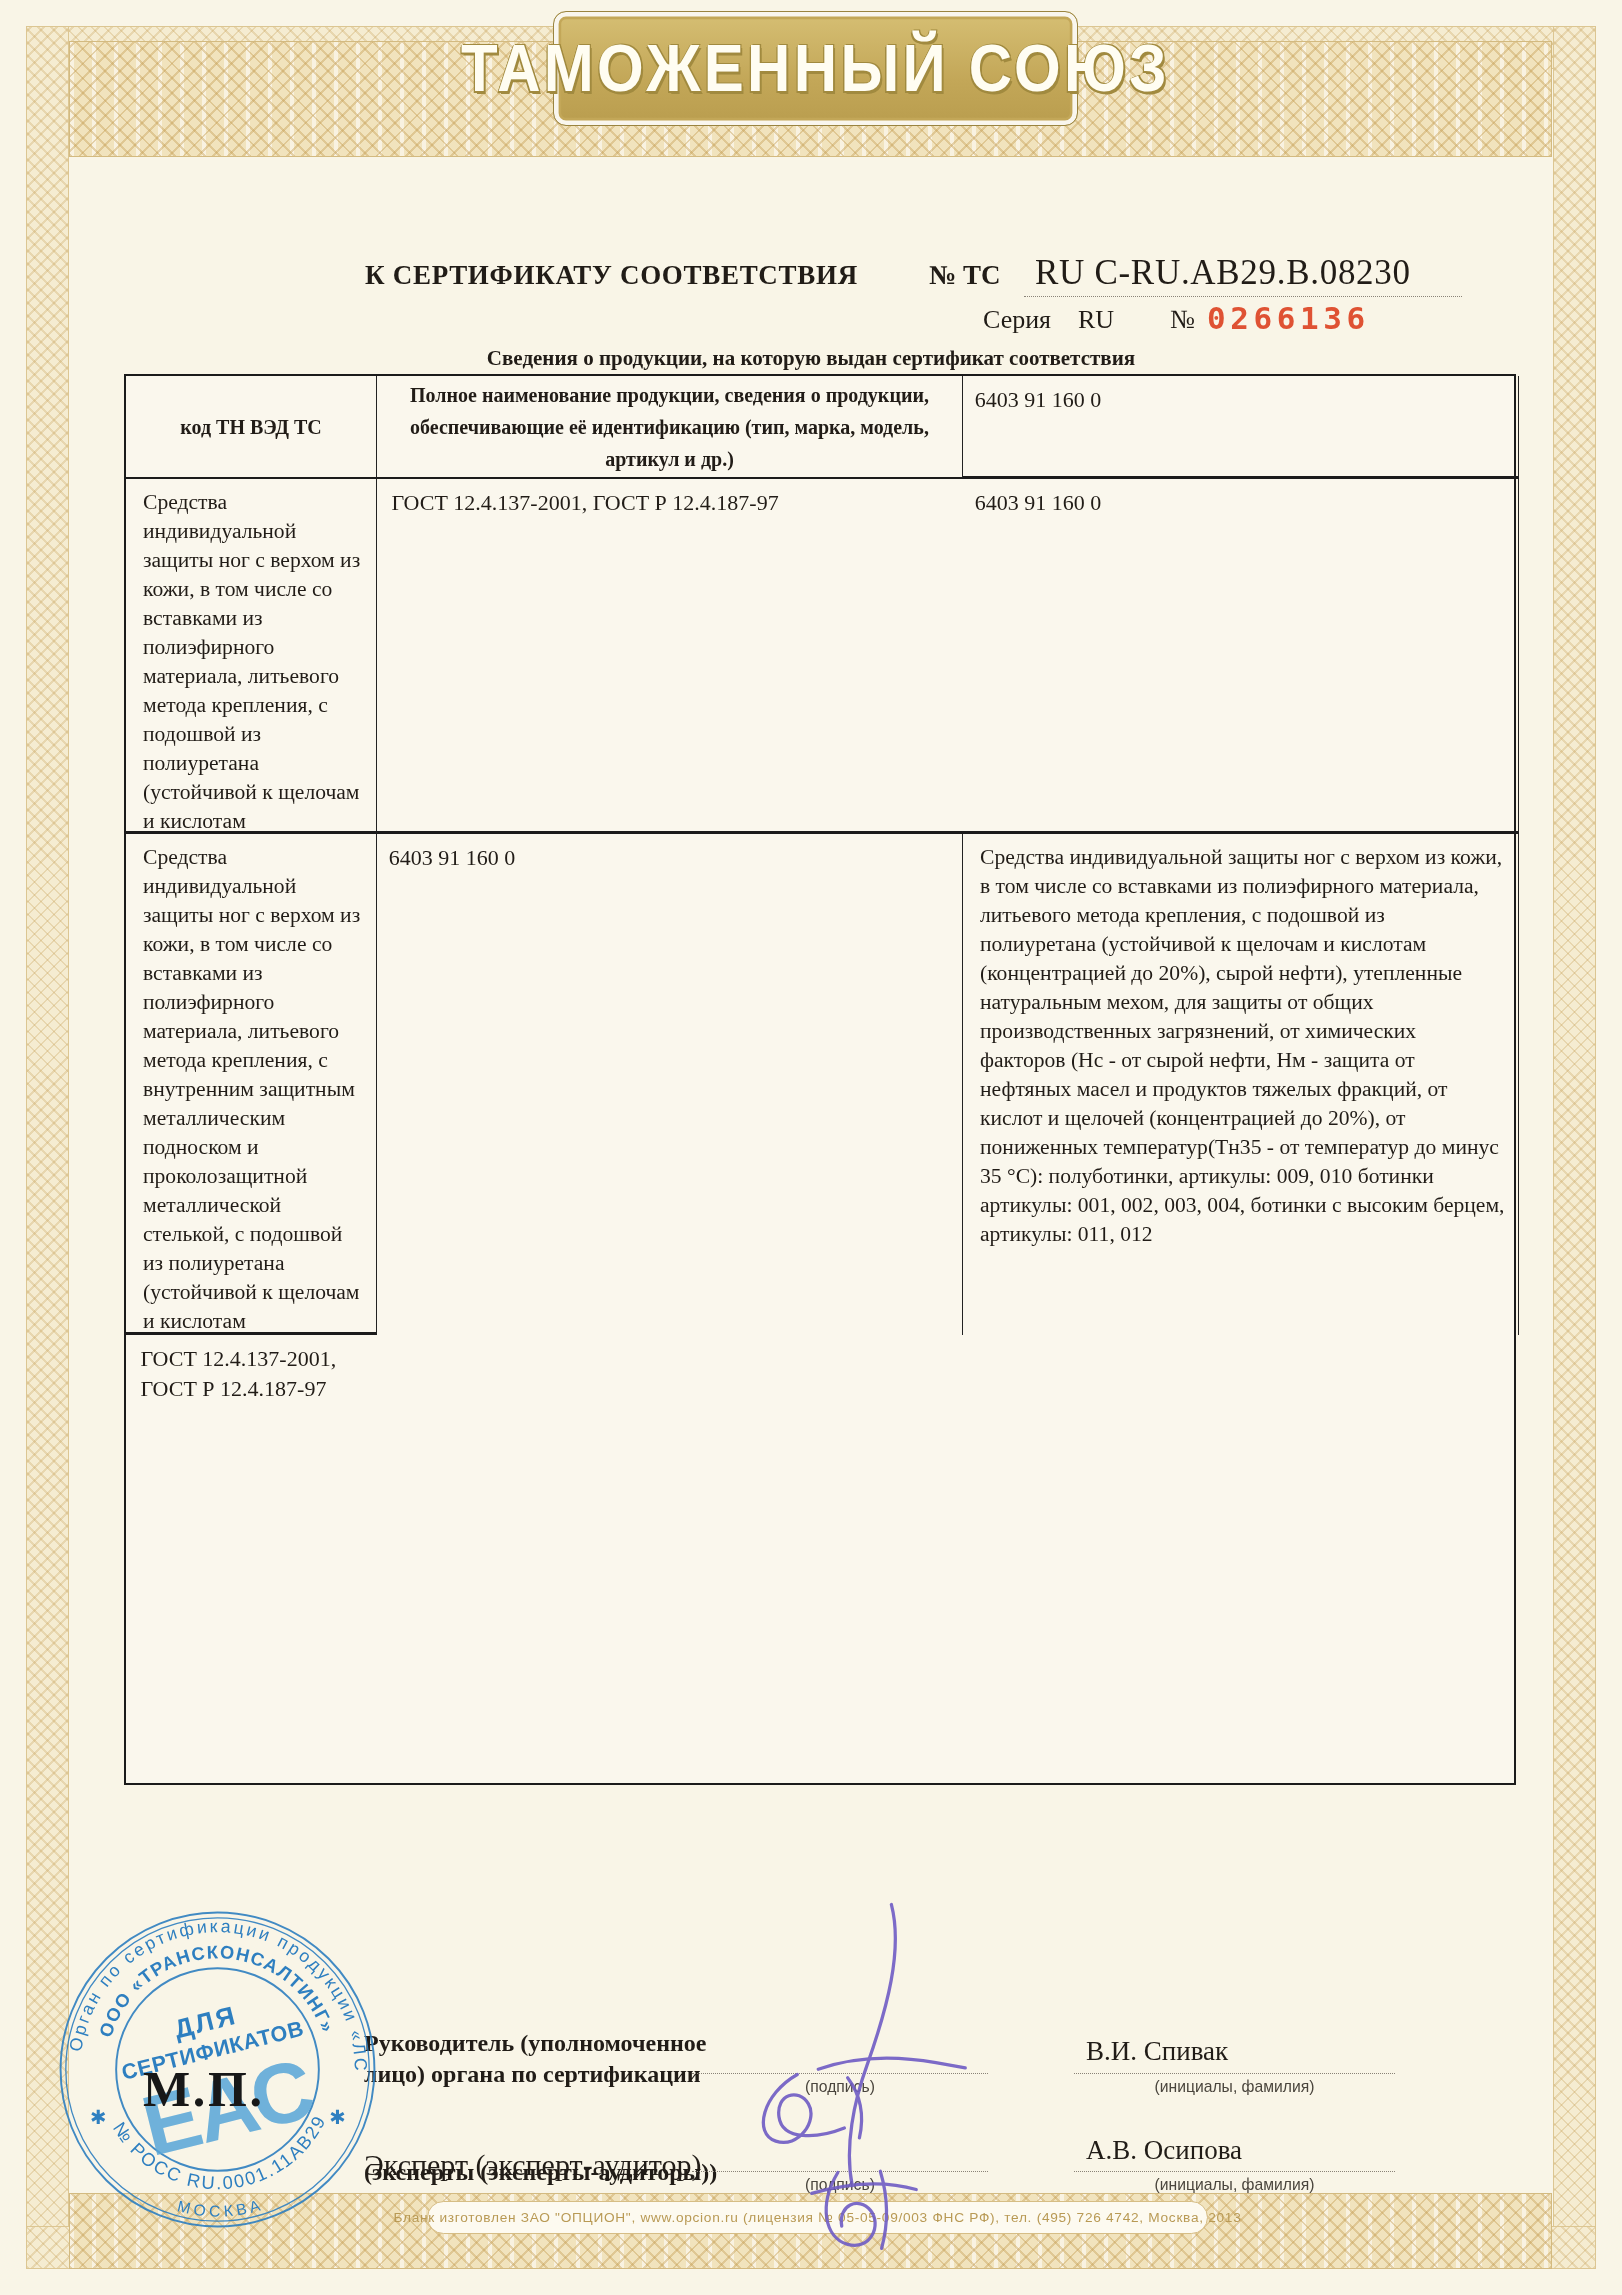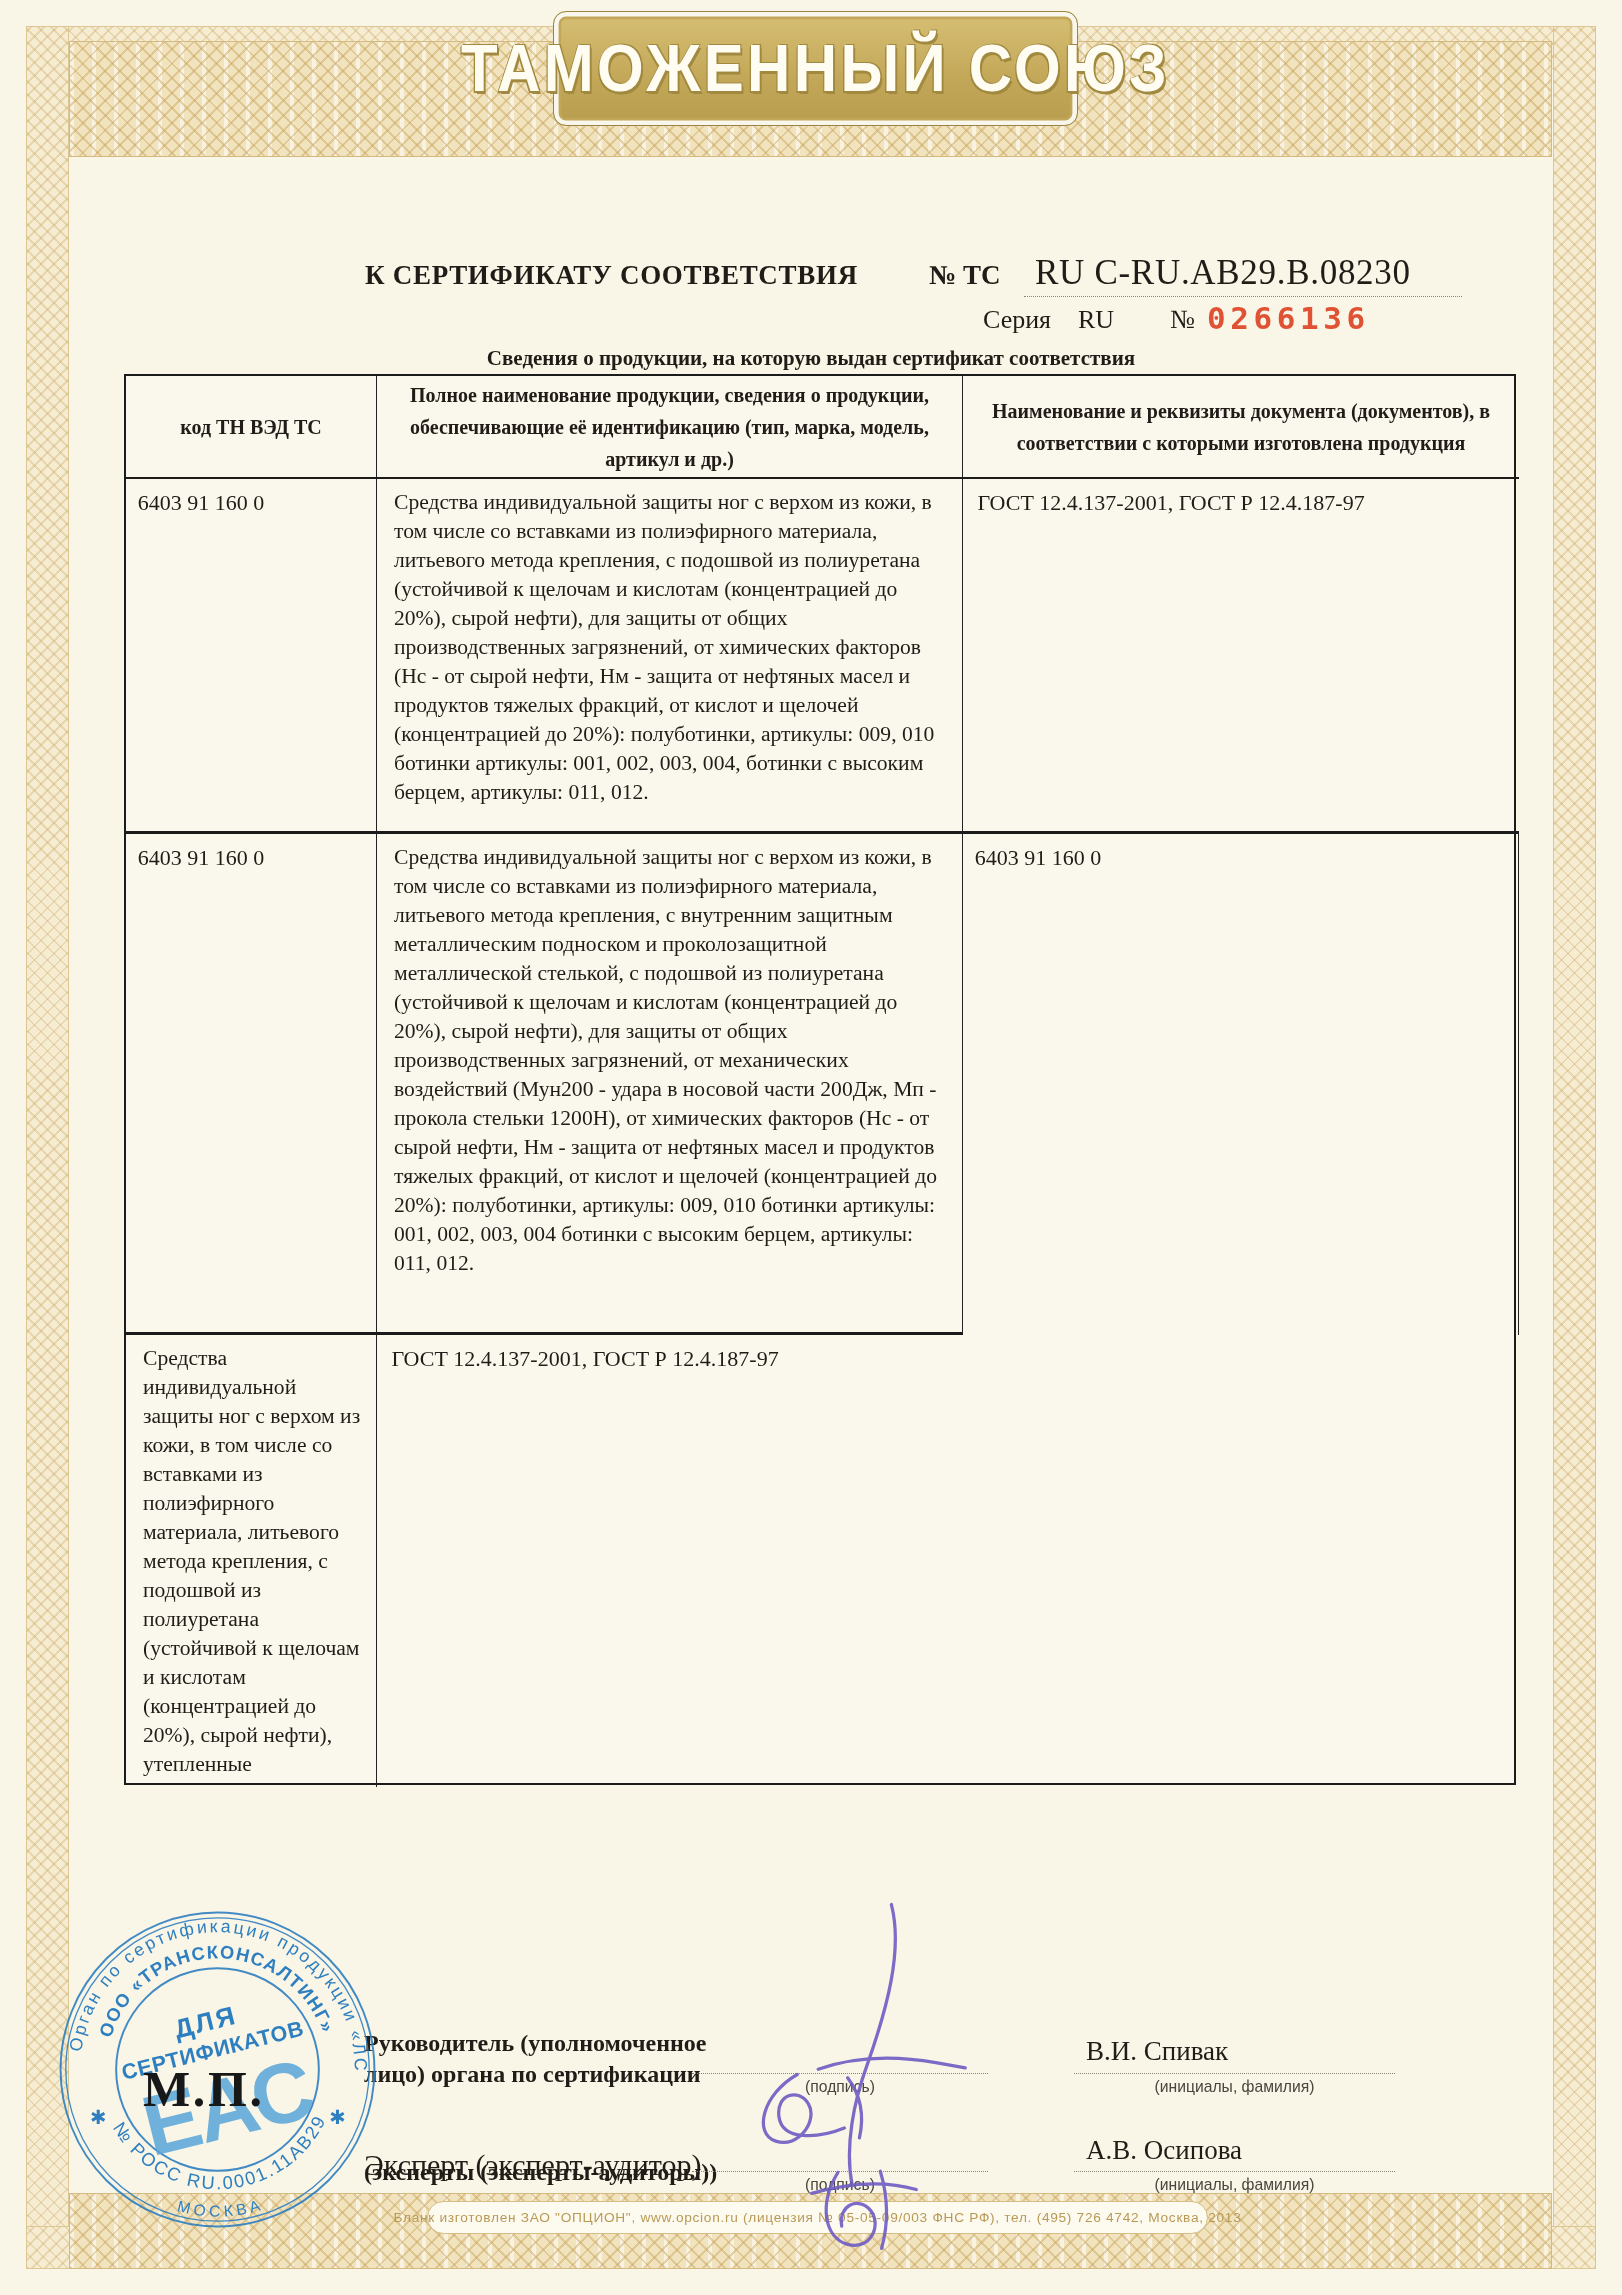--- a/index.html
+++ b/index.html
@@ -161,21 +161,20 @@
   <div class="cert-underline"></div>
   <div class="series-label">Серия</div>
   <div class="series-value">RU</div>
   <div class="serial-sign">№</div>
   <div class="serial-number">0266136</div>
   <div class="table-caption">Сведения о продукции, на которую выдан сертификат соответствия</div>
 
   <div class="products-table">
     <div class="cell hdr">код ТН ВЭД ТС</div>
     <div class="cell hdr">Полное наименование продукции, сведения о продукции, обеспечивающие её идентификацию (тип, марка, модель, артикул и др.)</div>
-    <div class="cell hdr last-col">Наименование и реквизиты документа (документов), в соответствии с которыми изготовлена продукция</div>
 
     <div class="cell body">
         <div class="code">6403 91 160 0</div>
       </div>
     <div class="cell body">
         <div class="desc">Средства индивидуальной защиты ног с верхом из кожи, в том числе со вставками из полиэфирного материала, литьевого метода крепления, с подошвой из полиуретана (устойчивой к щелочам и кислотам (концентрацией до 20%), сырой нефти), для защиты от общих производственных загрязнений, от химических факторов (Нс - от сырой нефти, Нм - защита от нефтяных масел и продуктов тяжелых фракций, от кислот и щелочей (концентрацией до 20%): полуботинки, артикулы: 009, 010 ботинки артикулы: 001, 002, 003, 004, ботинки с высоким берцем, артикулы: 011, 012.</div>
       </div>
     <div class="cell body last-col">
         <div class="docs">ГОСТ 12.4.137-2001, ГОСТ Р 12.4.187-97</div>
       </div>

